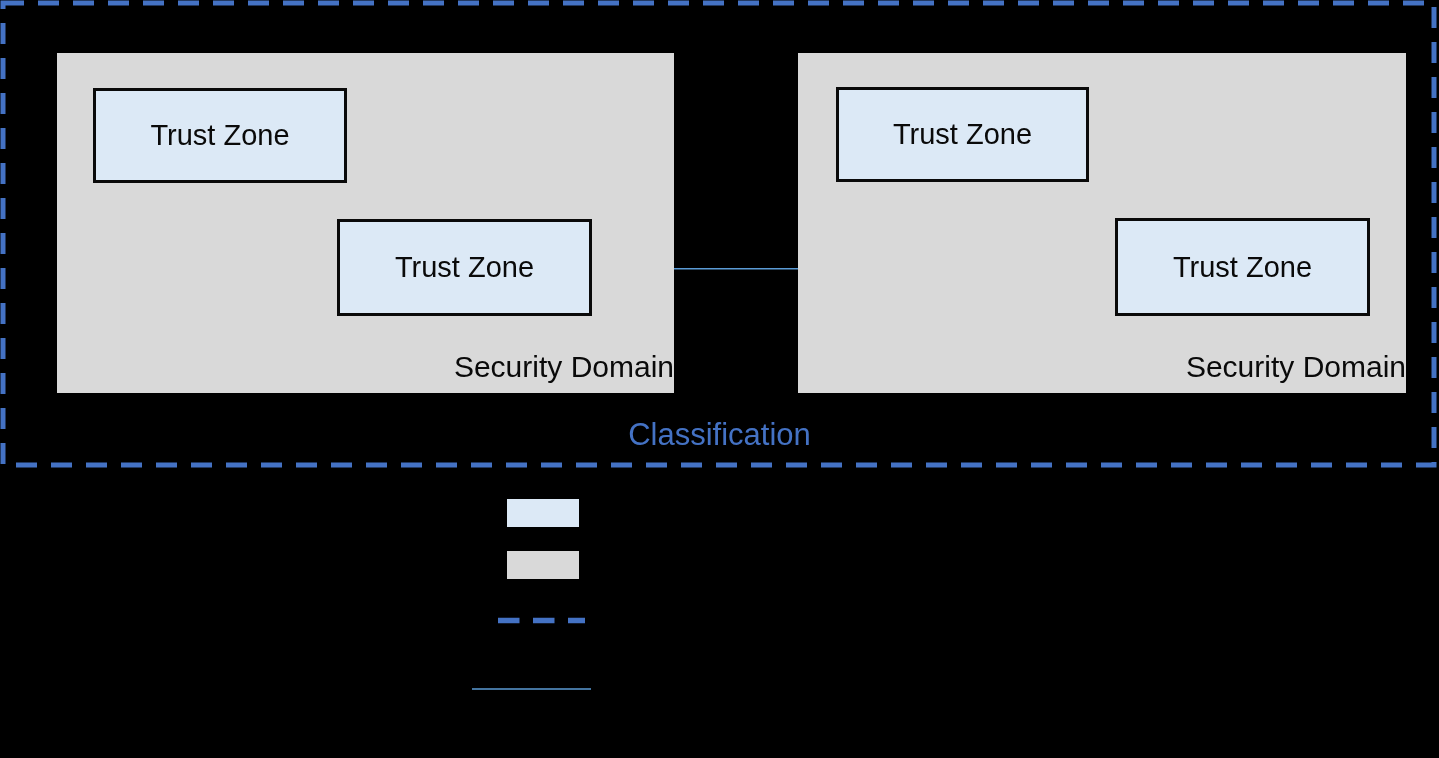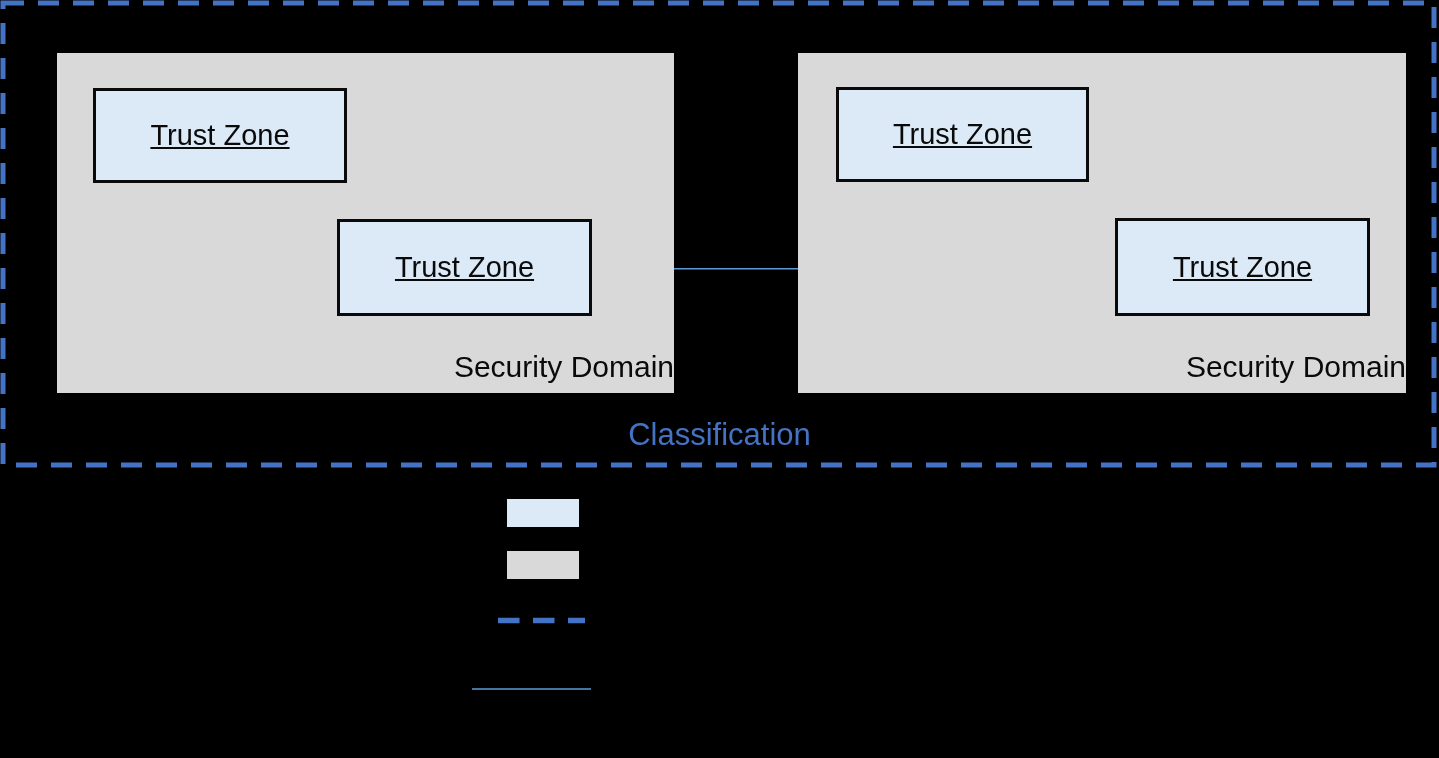--- a/index.html
+++ b/index.html
@@ -44,21 +44,20 @@
     background: #dce9f6;
     border: 3px solid #0a0a0a;
     box-sizing: border-box;
     display: flex;
     align-items: center;
     justify-content: center;
   }
   .trust-zone .zone-label {
     font-size: 29px;
     color: #0a0a0a;
-    text-decoration: underline;
   }
   .classification-label {
     position: absolute;
     left: 0;
     width: 1439px;
     top: 417px;
     text-align: center;
     font-size: 31px;
     color: #4472c4;
   }

